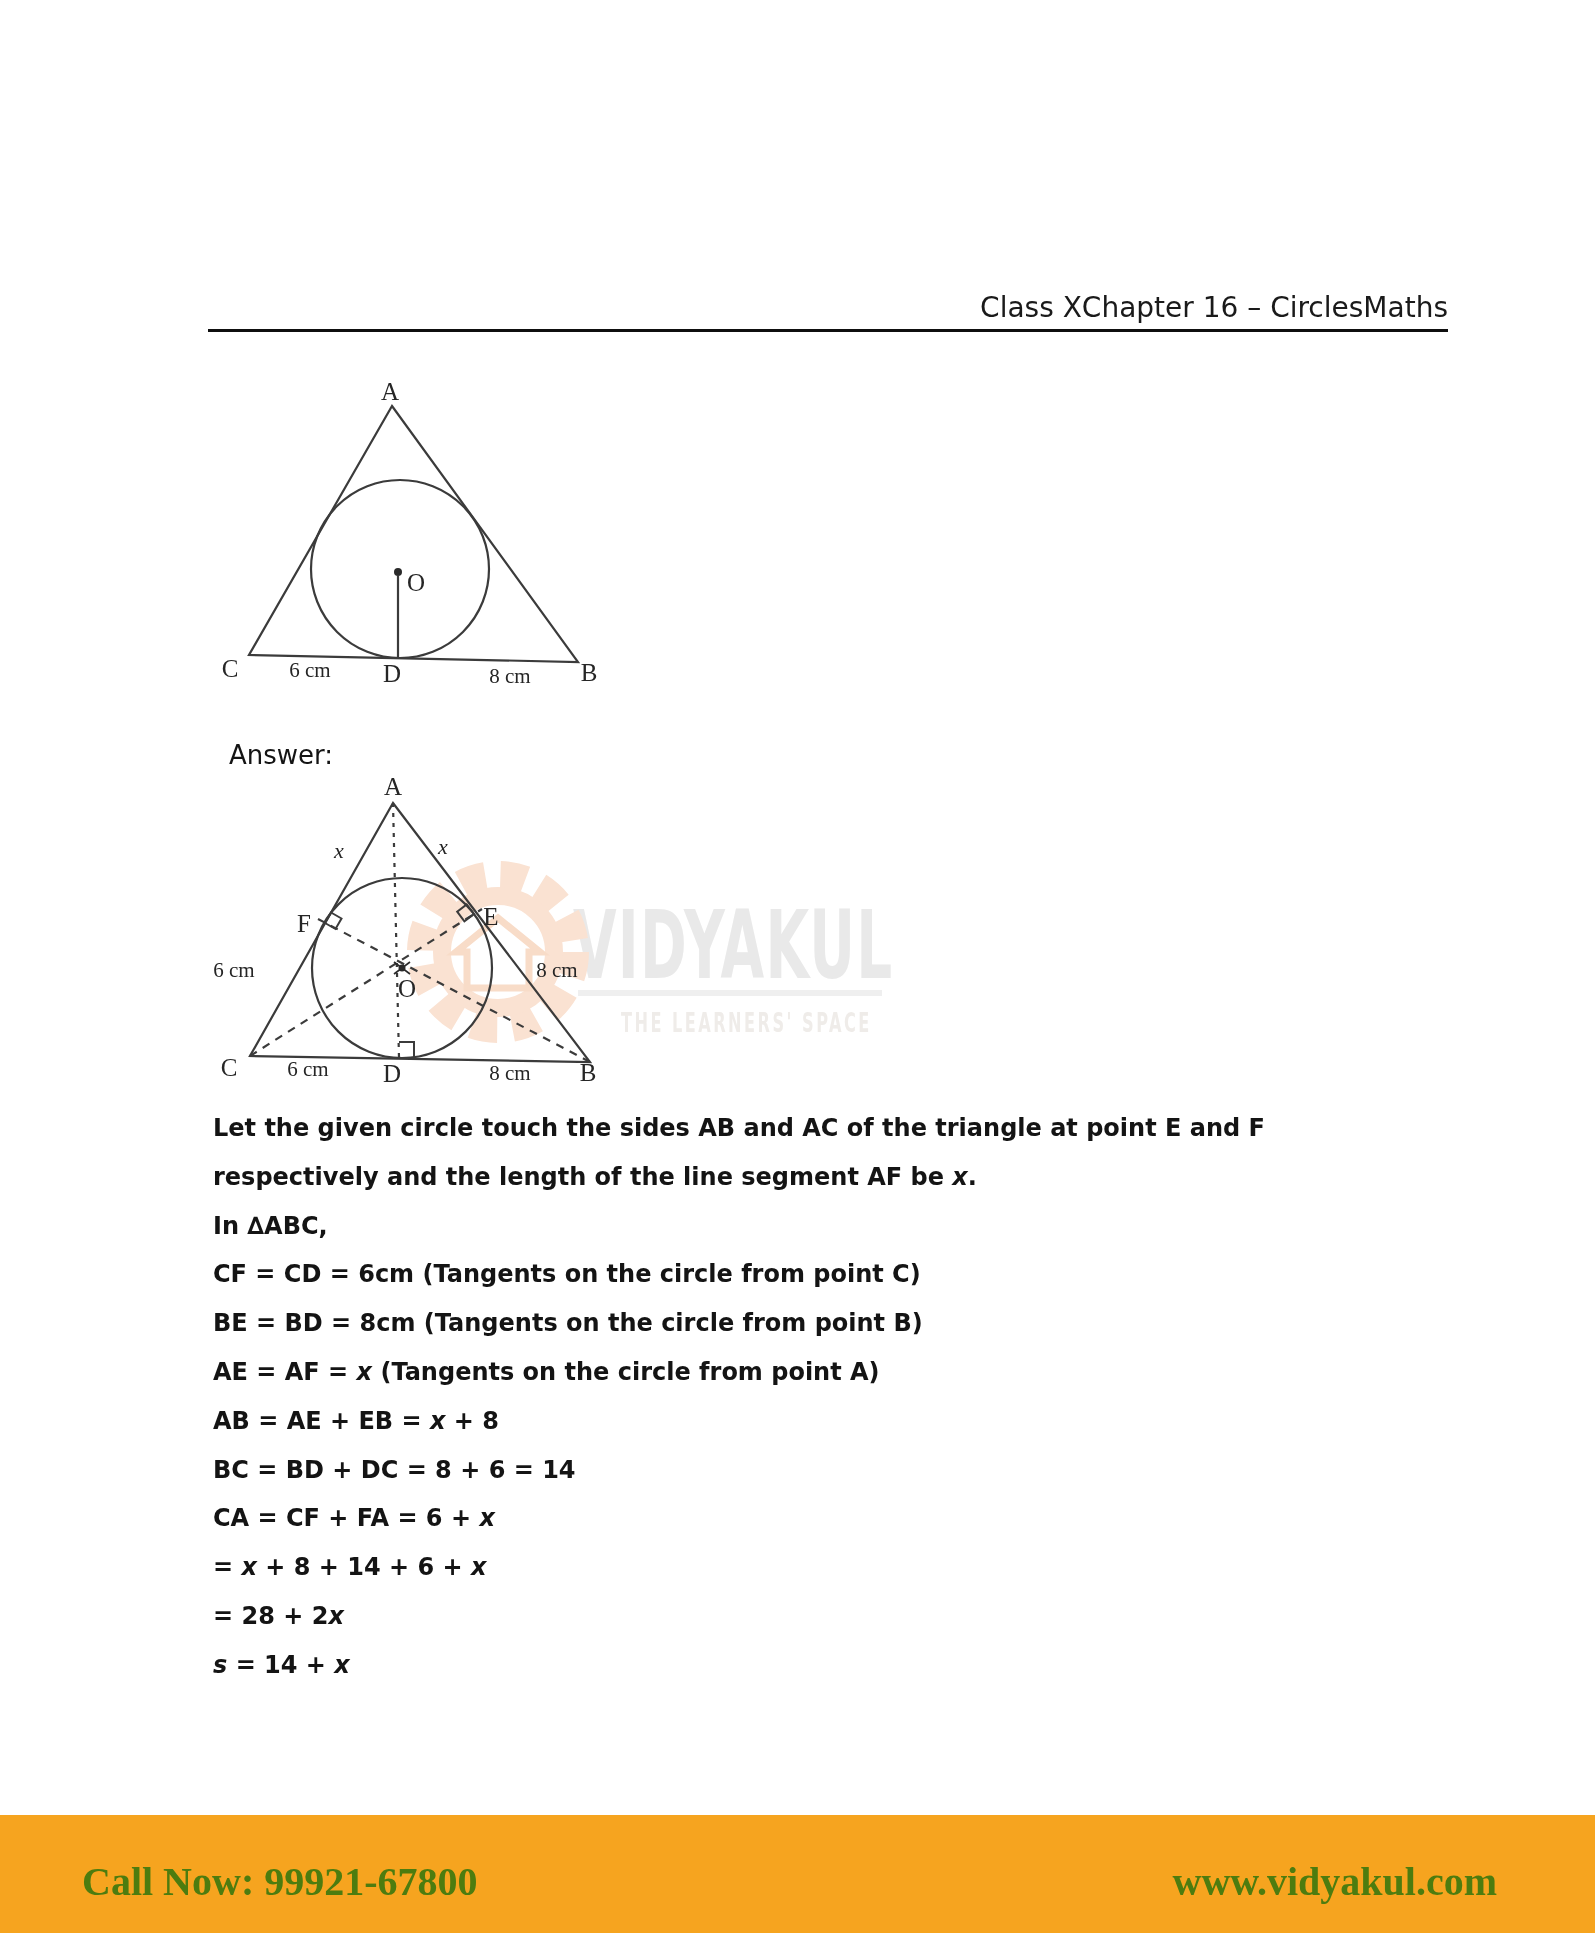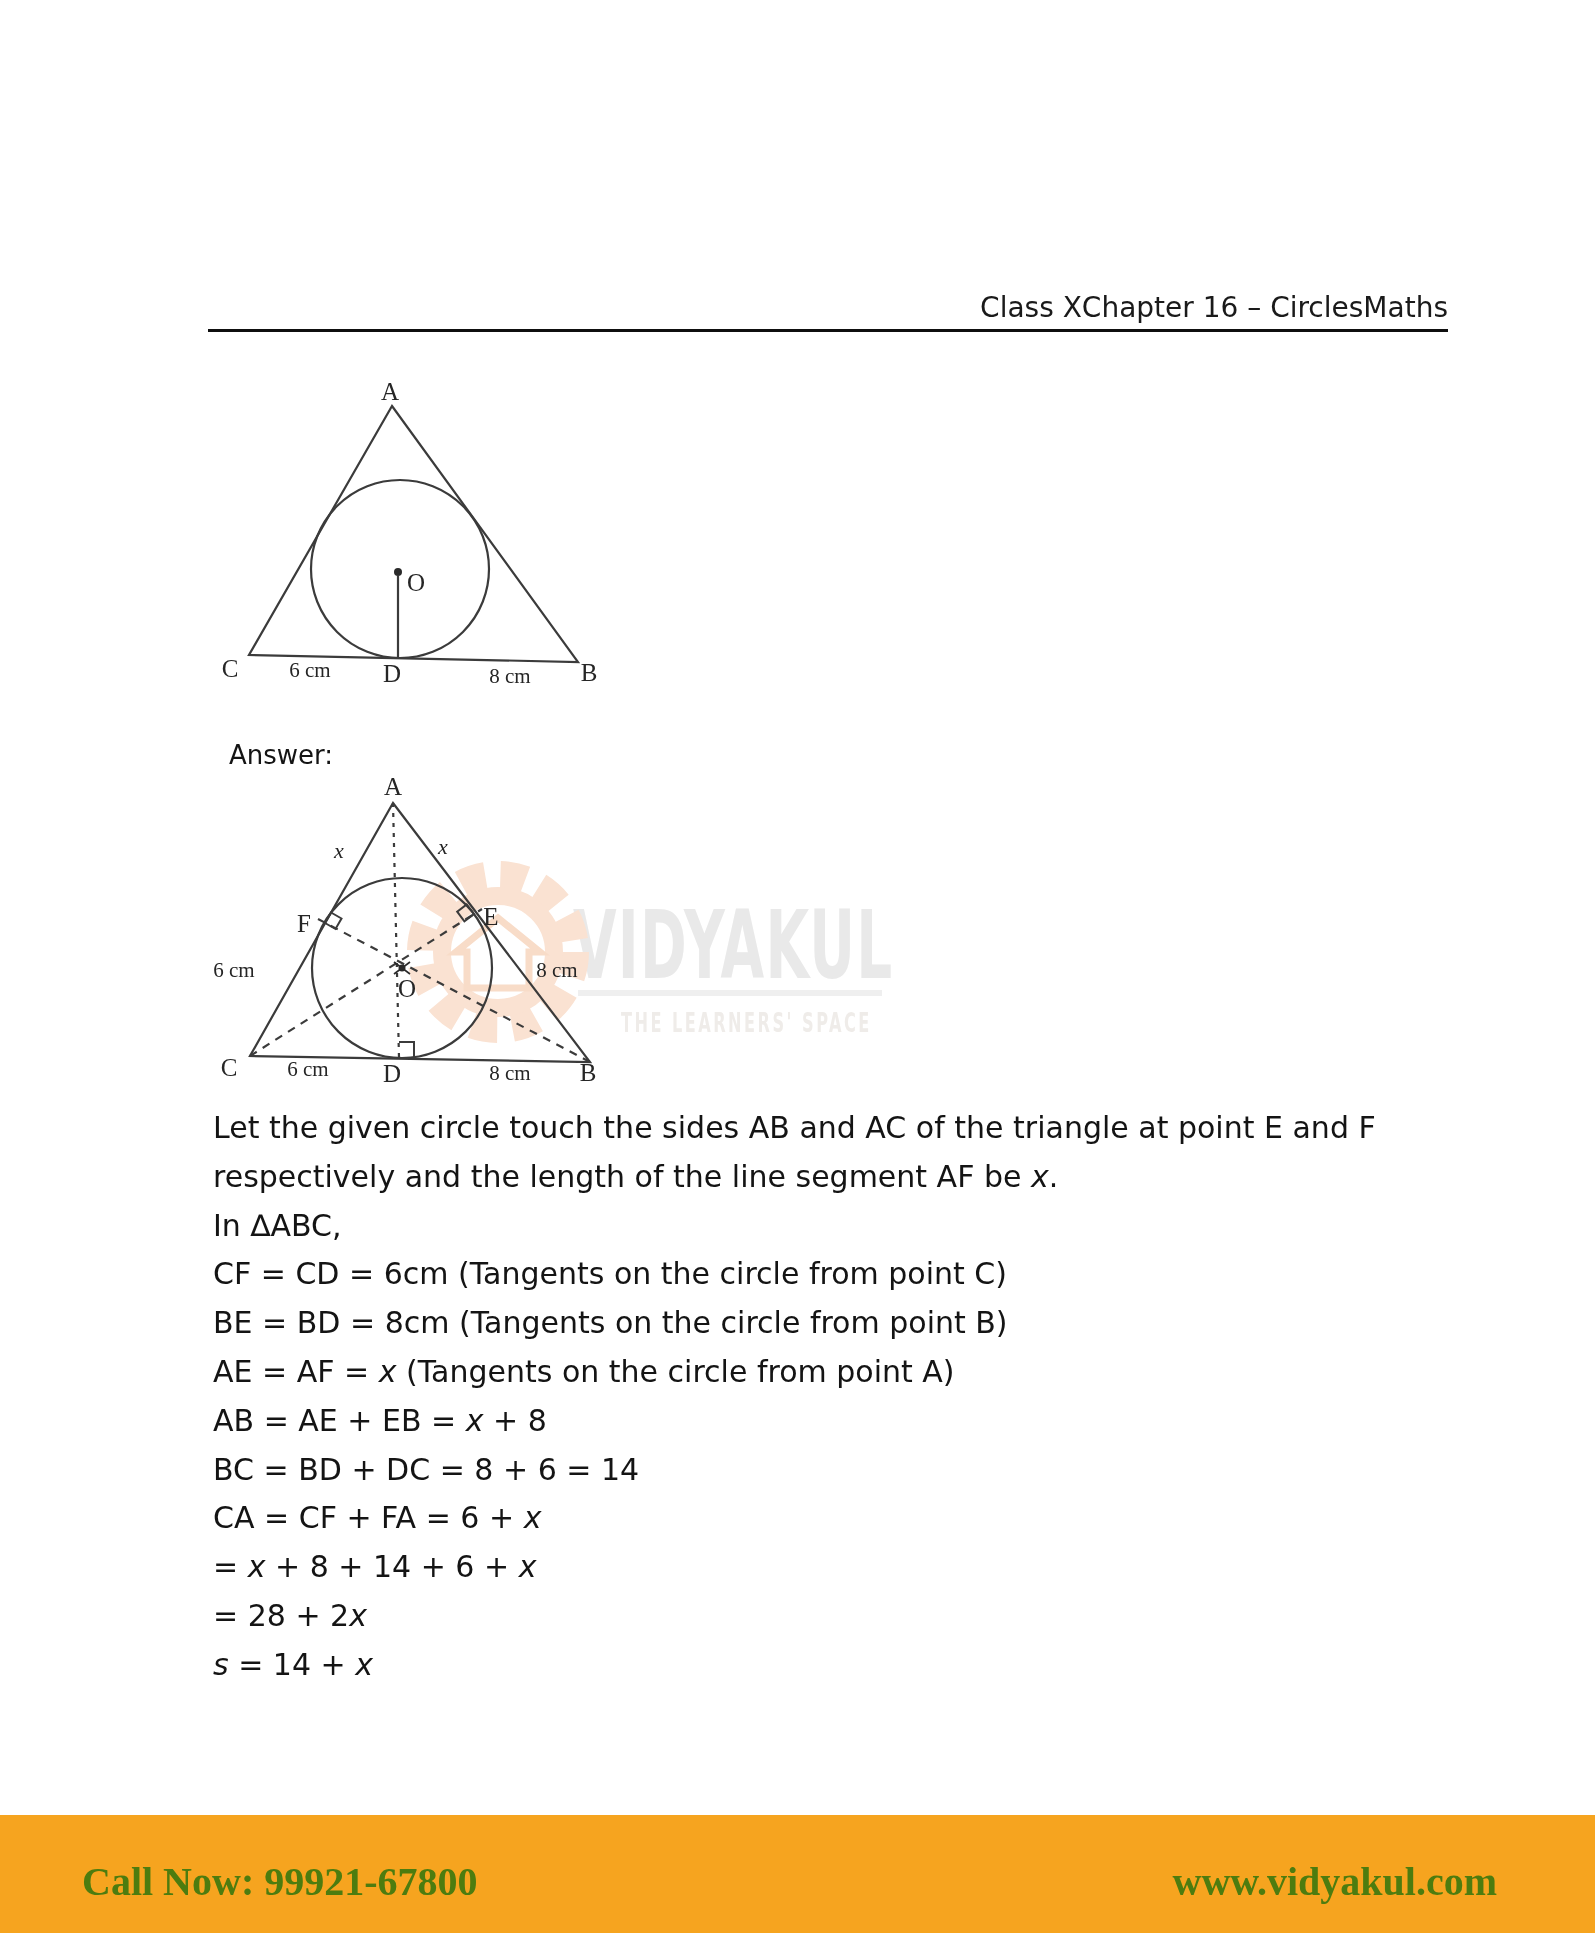--- a/index.html
+++ b/index.html
@@ -7,21 +7,21 @@
     width:1595px;height:1933px;background:#ffffff;position:relative;
     font-family:"DejaVu Sans",sans-serif;overflow:hidden;color:#141414;
   }
   .abs{position:absolute;}
   
   #header-row{left:210px;top:291px;width:1238px;display:flex;justify-content:flex-end;
     font-size:28px;color:#1a1a1a;z-index:3;}
   #header-rule{left:208px;top:329px;width:1240px;height:3px;background:#0f0f0f;z-index:3;}
   
   #answer-label{left:229px;top:716px;font-size:26px;z-index:3;margin-top:24px;}
-  #solution{left:213px;top:1104px;font-size:30px;z-index:3;}
+  #solution{left:213px;top:1104px;font-size:24px;z-index:3;font-weight:bold;}
   .sol-line{line-height:48.8px;white-space:pre;}
   .it{font-style:italic;}
   
   .fig{z-index:2;}
   .fig text{font-family:"Liberation Serif","DejaVu Serif",serif;fill:#262626;}
   .vlab{font-size:25px;}
   .mlab{font-size:21px;}
   .xlab{font-size:22px;font-style:italic;}
   .stroke{stroke:#3b3b3b;stroke-width:2.2;fill:none;}
   .dash{stroke:#3b3b3b;stroke-width:2.2;fill:none;stroke-dasharray:8 7;}

